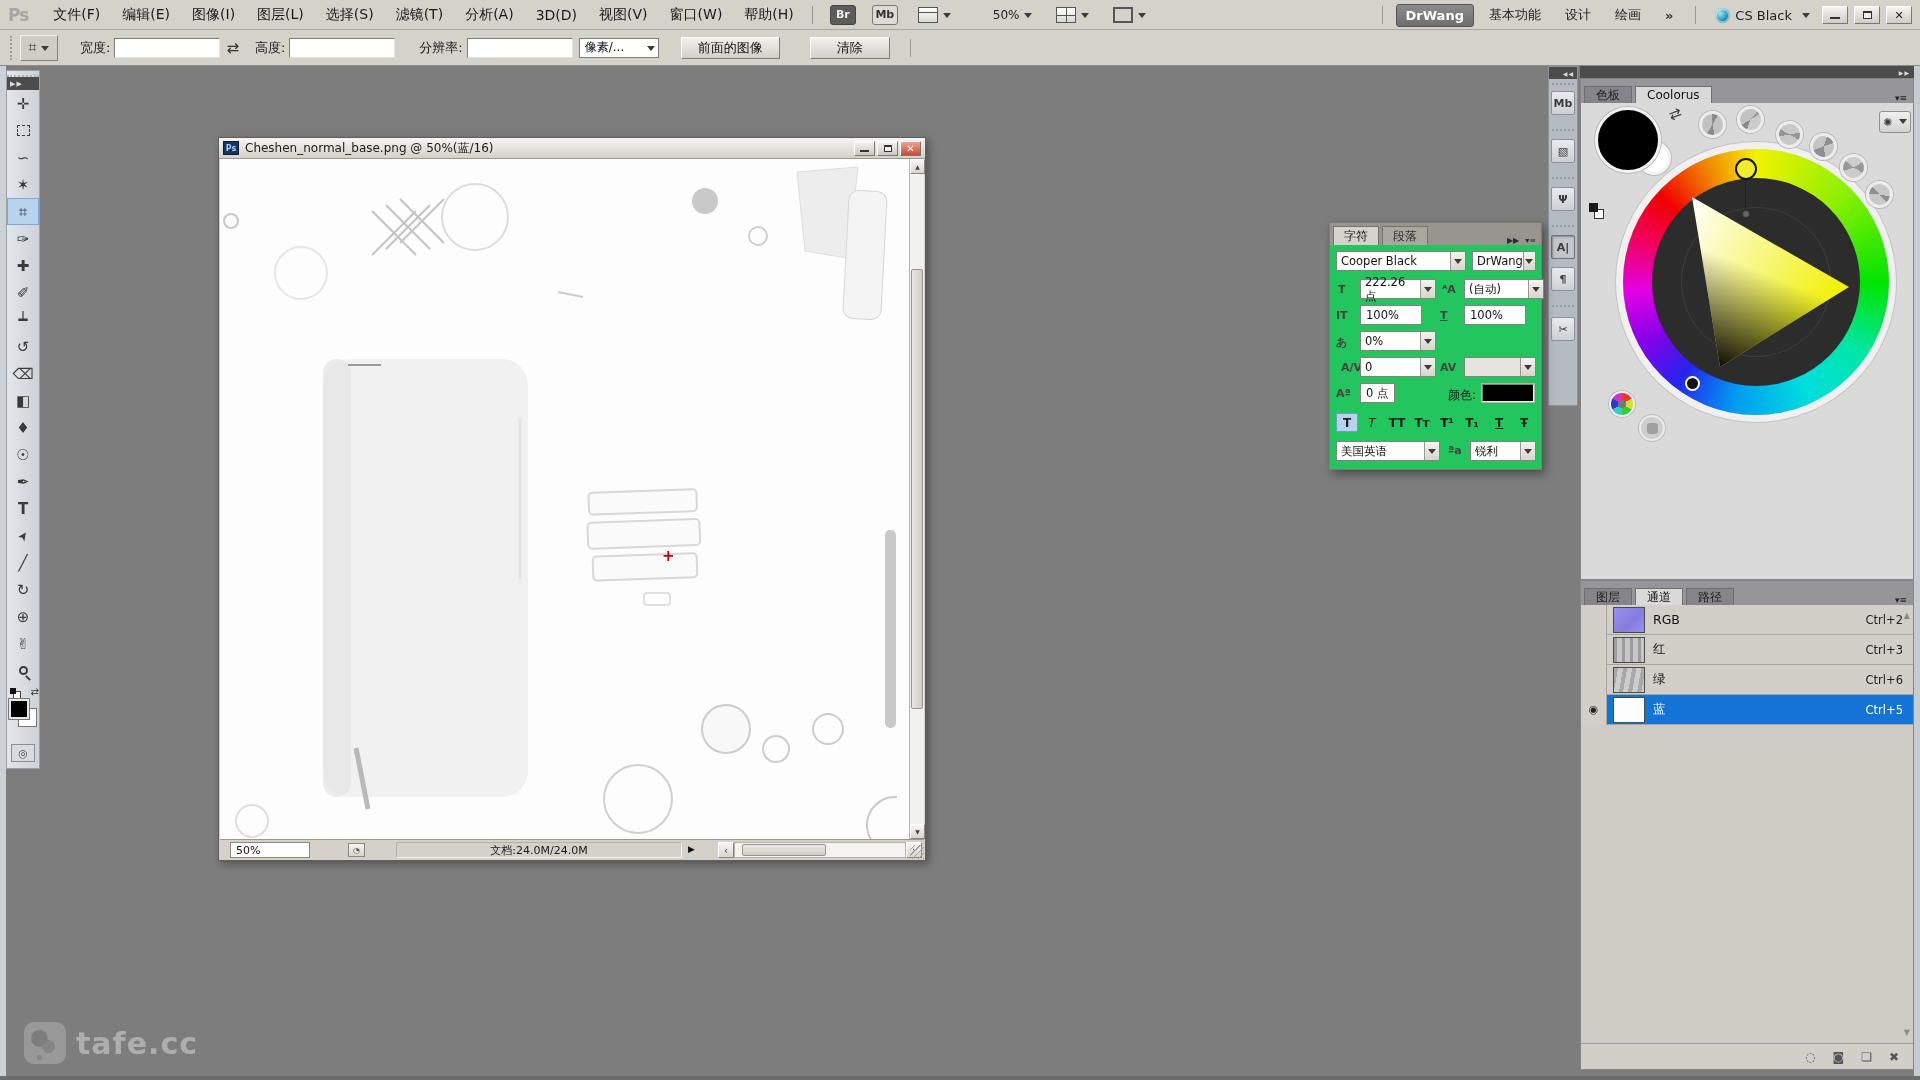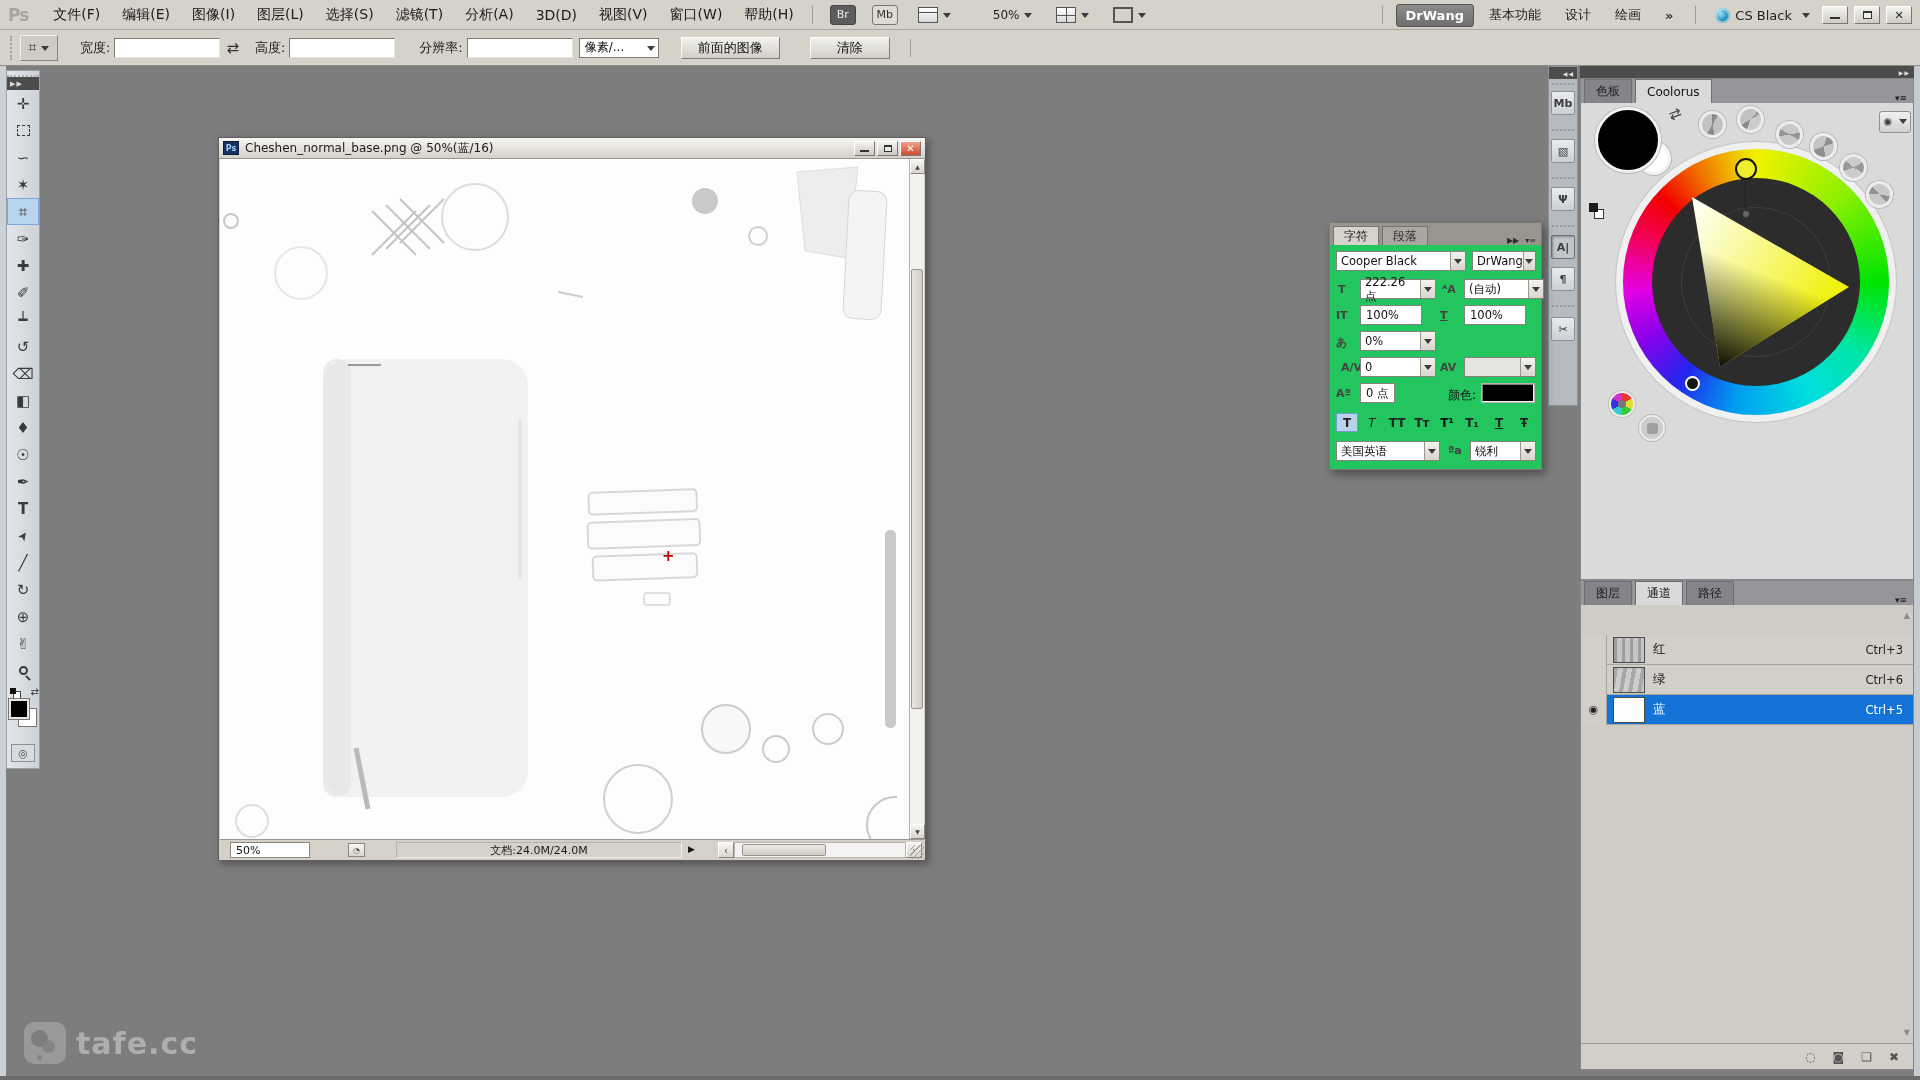--- a/index.html
+++ b/index.html
@@ -6,21 +6,21 @@
   html,body{width:1920px;height:1080px;overflow:hidden}
   body{font-family:"DejaVu Sans","Liberation Sans",sans-serif;background:#7d7d7d;color:#111;font-size:12px}
   #app{position:relative;width:1920px;height:1080px;background:#7d7d7d;overflow:hidden}
 
   
   .topdark{position:absolute;left:1130px;top:0;width:790px;height:7px;background:#4f4f4f}
   .menubar{position:absolute;left:0;top:0;width:1920px;height:30px;background:#d5d2ca;border-bottom:1px solid #a9a69f;display:flex;align-items:center;padding-left:8px;z-index:30}
   .pslogo{color:#a7a5a1;font-weight:bold;font-size:17px;letter-spacing:-1px;margin-right:14px}
   .menu{padding:0 11px;font-size:14px;color:#1a1a1a;height:100%;display:flex;align-items:center;cursor:default}
   .vsep{width:1px;height:18px;background:#9d9a93;margin:0 7px}
-  .badge{width:26px;height:20px;display:flex;align-items:center;justify-content:center;font-size:11px;font-weight:normal;border-radius:3px}
+  .badge{width:26px;height:20px;display:flex;align-items:center;justify-content:center;font-size:11px;font-weight:bold;border-radius:3px}
   .br{background:#5c5c5c;color:#eee;border:1px solid #444;margin-left:10px}
   .mb{background:#dedbd4;color:#333;border:1px solid #777;margin-left:16px}
   .tri{width:0;height:0;border:4px solid transparent;border-top:5px solid #3c3c3c;margin-left:5px;margin-top:5px}
   .iconbtn{display:flex;align-items:center;margin-left:16px;height:22px;padding:0 4px}
   .csshape{width:20px;height:16px;border:1px solid #555;background:linear-gradient(#fff,#d8d8d8);position:relative}
   .csshape.grid:before{content:"";position:absolute;left:9px;top:0;bottom:0;width:1px;background:#555}
   .csshape.grid:after{content:"";position:absolute;left:0;right:0;top:7px;height:1px;background:#555}
   .csshape.ruler:before{content:"";position:absolute;left:0;right:0;top:4px;height:1px;background:#555}
   .csshape.frame{background:#d5d2ca;border:2px solid #555}
   .zoomtxt{font-size:12px;color:#222;margin-left:18px}
@@ -118,21 +118,21 @@
   .ds-head{height:12px;background:#4c4c4c;color:#ddd;font-size:6px;display:flex;align-items:center;justify-content:flex-end;padding-right:3px;letter-spacing:1px}
   .ds-btn{position:absolute;left:2px;width:24px;height:24px;background:linear-gradient(#e9ebee,#ccd0d5);border:1px solid #8d9299;border-radius:2px;display:flex;align-items:center;justify-content:center;font-size:11px;font-weight:bold;color:#3b3b3b}
   .ds-btn.on{background:#c2c6cb;border-color:#6d7278;box-shadow:inset 1px 1px 2px rgba(0,0,0,.3)}
   .ds-sep{position:absolute;left:3px;width:22px;border-top:2px dotted #979ca2}
 
   
   .rightdock{position:absolute;left:1580px;top:66px;width:334px;height:1006px}
   .rd-head{position:absolute;left:0;top:0;width:334px;height:12px;background:#4c4c4c;color:#ddd;font-size:6px;display:flex;align-items:center;justify-content:flex-end;padding-right:4px;letter-spacing:1px}
   .panel{position:absolute;left:0;width:334px;background:#d9d9d9;border:1px solid #86868a}
   .tabbar{height:24px;background:#96969a;display:flex;align-items:flex-end}
-  .tab{height:24px;padding:0 11px;display:flex;align-items:center;font-size:12px;margin-left:3px;border:1px solid #6f6f73;border-bottom:none}
+  .tab{height:17px;padding:0 11px;display:flex;align-items:center;font-size:12px;margin-left:3px;border:1px solid #6f6f73;border-bottom:none}
   .tab.on{background:#d9d9d9;color:#111}
   .tab.off{background:#84848a;color:#222}
   .pmenu{margin-left:auto;padding-right:6px;font-size:9px;color:#222}
 
   
   .coolbody{position:absolute;left:0;top:24px;right:0;bottom:0;background:#dadada;overflow:hidden}
   .fgcirc{position:absolute;left:14px;top:4px;width:66px;height:66px;border-radius:50%;background:#000;border:3px solid #f2f2f2;box-shadow:0 0 0 1px #bbb;z-index:3}
   .bgcirc{position:absolute;left:56px;top:38px;width:34px;height:34px;border-radius:50%;background:#fff;border:3px solid #f2f2f2;box-shadow:0 0 0 1px #bbb;z-index:2}
   .coolswap{position:absolute;left:88px;top:2px;font-size:15px;color:#444;transform:rotate(-20deg);z-index:4}
   .coolmini{position:absolute;left:8px;top:100px;width:16px;height:16px;z-index:3}
@@ -613,20 +613,26 @@
     </div>
 
     <div class="panel" style="top:514px;height:490px">
       <div class="tabbar">
         <span class="tab off">图层</span>
         <span class="tab on">通道</span>
         <span class="tab off">路径</span>
         <span class="pmenu">▾≡</span>
       </div>
       <div class="chbody">
+        <div class="chrow" style="top:0">
+          <span class="eyebox"></span>
+          <span class="chthumb th-rgb"></span>
+          <span class="chname">RGB</span>
+          <span class="chkey">Ctrl+2</span>
+        </div>
         <div class="chrow" style="top:30px">
           <span class="eyebox"></span>
           <span class="chthumb th-gray"></span>
           <span class="chname">红</span>
           <span class="chkey">Ctrl+3</span>
         </div>
         <div class="chrow" style="top:60px">
           <span class="eyebox"></span>
           <span class="chthumb th-gray2"></span>
           <span class="chname">绿</span>

